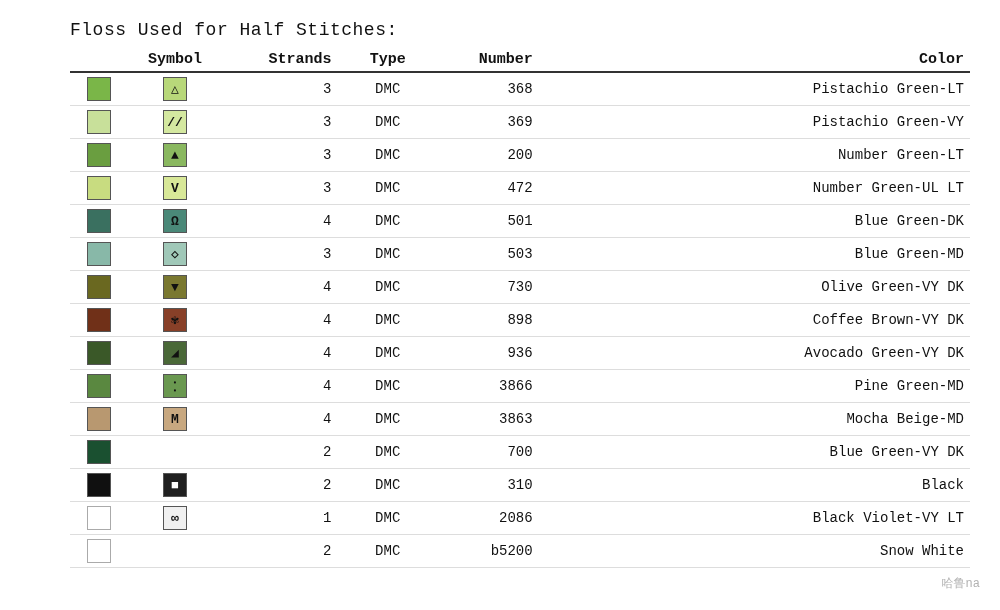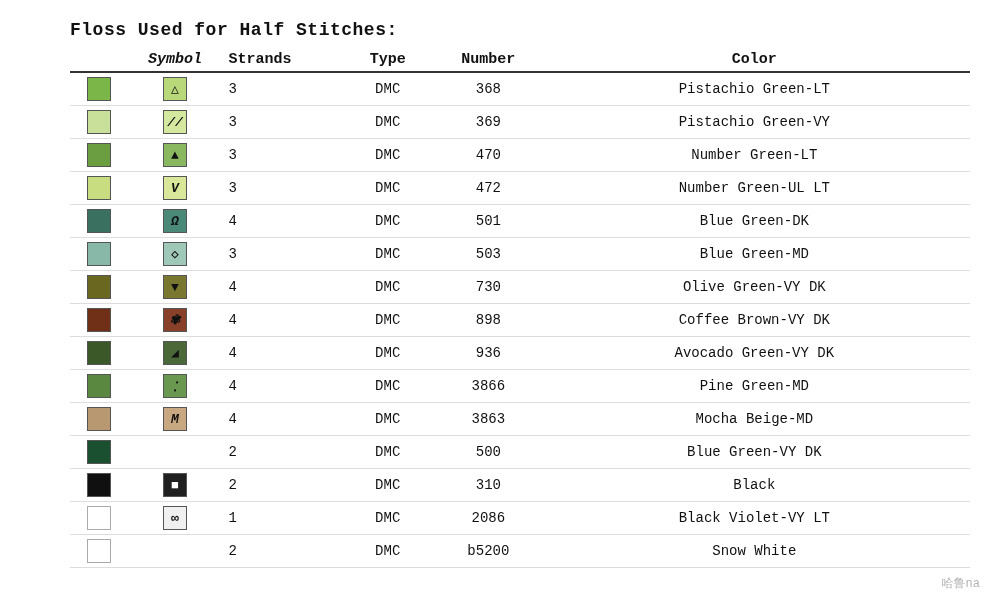--- a/index.html
+++ b/index.html
@@ -15,21 +15,21 @@
     .page-wrapper {
       width: 1000px;
       height: 610px;
       background: #ffffff;
       padding: 20px 30px 20px 70px;
       position: relative;
     }
 
     .title {
       font-size: 18px;
-      font-weight: bold;
+      font-weight: normal;
       margin-bottom: 8px;
       color: #111;
       letter-spacing: 0.5px;
     }
 
     .table-container {
       width: 100%;
     }
 
     table {
@@ -51,25 +51,25 @@
       border-bottom: 1px solid #ddd;
     }
 
     tbody td {
       padding: 4px 6px;
       vertical-align: middle;
       font-size: 14px;
     }
 
     .col-symbol1 { width: 40px; text-align: center; }
-    .col-symbol2 { width: 40px; text-align: center; font-style: italic; }
-    .col-strands { width: 80px; text-align: left; }
+    .col-symbol2 { width: 40px; text-align: center; }
+    .col-strands { width: 80px; text-align: right; }
     .col-type    { width: 70px; text-align: center; }
-    .col-number  { width: 70px; text-align: center; }
-    .col-color   { width: 300px; text-align: center; }
+    .col-number  { width: 70px; text-align: right; }
+    .col-color   { width: 300px; text-align: right; }
 
     .color-swatch {
       width: 24px;
       height: 24px;
       display: inline-block;
       border: 1px solid #555;
       vertical-align: middle;
     }
 
     .symbol-box {
@@ -126,21 +126,21 @@
             <td class="col-strands">3</td>
             <td class="col-type">DMC</td>
             <td class="col-number">369</td>
             <td class="col-color">Pistachio Green-VY</td>
           </tr>
           <tr>
             <td class="col-symbol1"><span class="color-swatch" style="background-color: rgb(106, 158, 64);"></span></td>
             <td class="col-symbol2"><span class="symbol-box" style="background-color: rgb(138, 184, 96); color: rgb(17, 17, 17);">▲</span></td>
             <td class="col-strands">3</td>
             <td class="col-type">DMC</td>
-            <td class="col-number">470</td>
+            <td class="col-number">200</td>
             <td class="col-color">Number Green-LT</td>
           </tr>
           <tr>
             <td class="col-symbol1"><span class="color-swatch" style="background-color: rgb(200, 220, 128);"></span></td>
             <td class="col-symbol2"><span class="symbol-box" style="background-color: rgb(216, 232, 152); color: rgb(17, 17, 17);">V</span></td>
             <td class="col-strands">3</td>
             <td class="col-type">DMC</td>
             <td class="col-number">472</td>
             <td class="col-color">Number Green-UL LT</td>
           </tr>
@@ -198,21 +198,21 @@
             <td class="col-strands">4</td>
             <td class="col-type">DMC</td>
             <td class="col-number">3863</td>
             <td class="col-color">Mocha Beige-MD</td>
           </tr>
           <tr>
             <td class="col-symbol1"><span class="color-swatch" style="background-color: rgb(26, 80, 48);"></span></td>
             <td class="col-symbol2"></td>
             <td class="col-strands">2</td>
             <td class="col-type">DMC</td>
-            <td class="col-number">500</td>
+            <td class="col-number">700</td>
             <td class="col-color">Blue Green-VY DK</td>
           </tr>
           <tr>
             <td class="col-symbol1"><span class="color-swatch" style="background-color: rgb(16, 16, 16);"></span></td>
             <td class="col-symbol2"><span class="symbol-box" style="background-color: rgb(32, 32, 32); color: rgb(255, 255, 255);">■</span></td>
             <td class="col-strands">2</td>
             <td class="col-type">DMC</td>
             <td class="col-number">310</td>
             <td class="col-color">Black</td>
           </tr>

